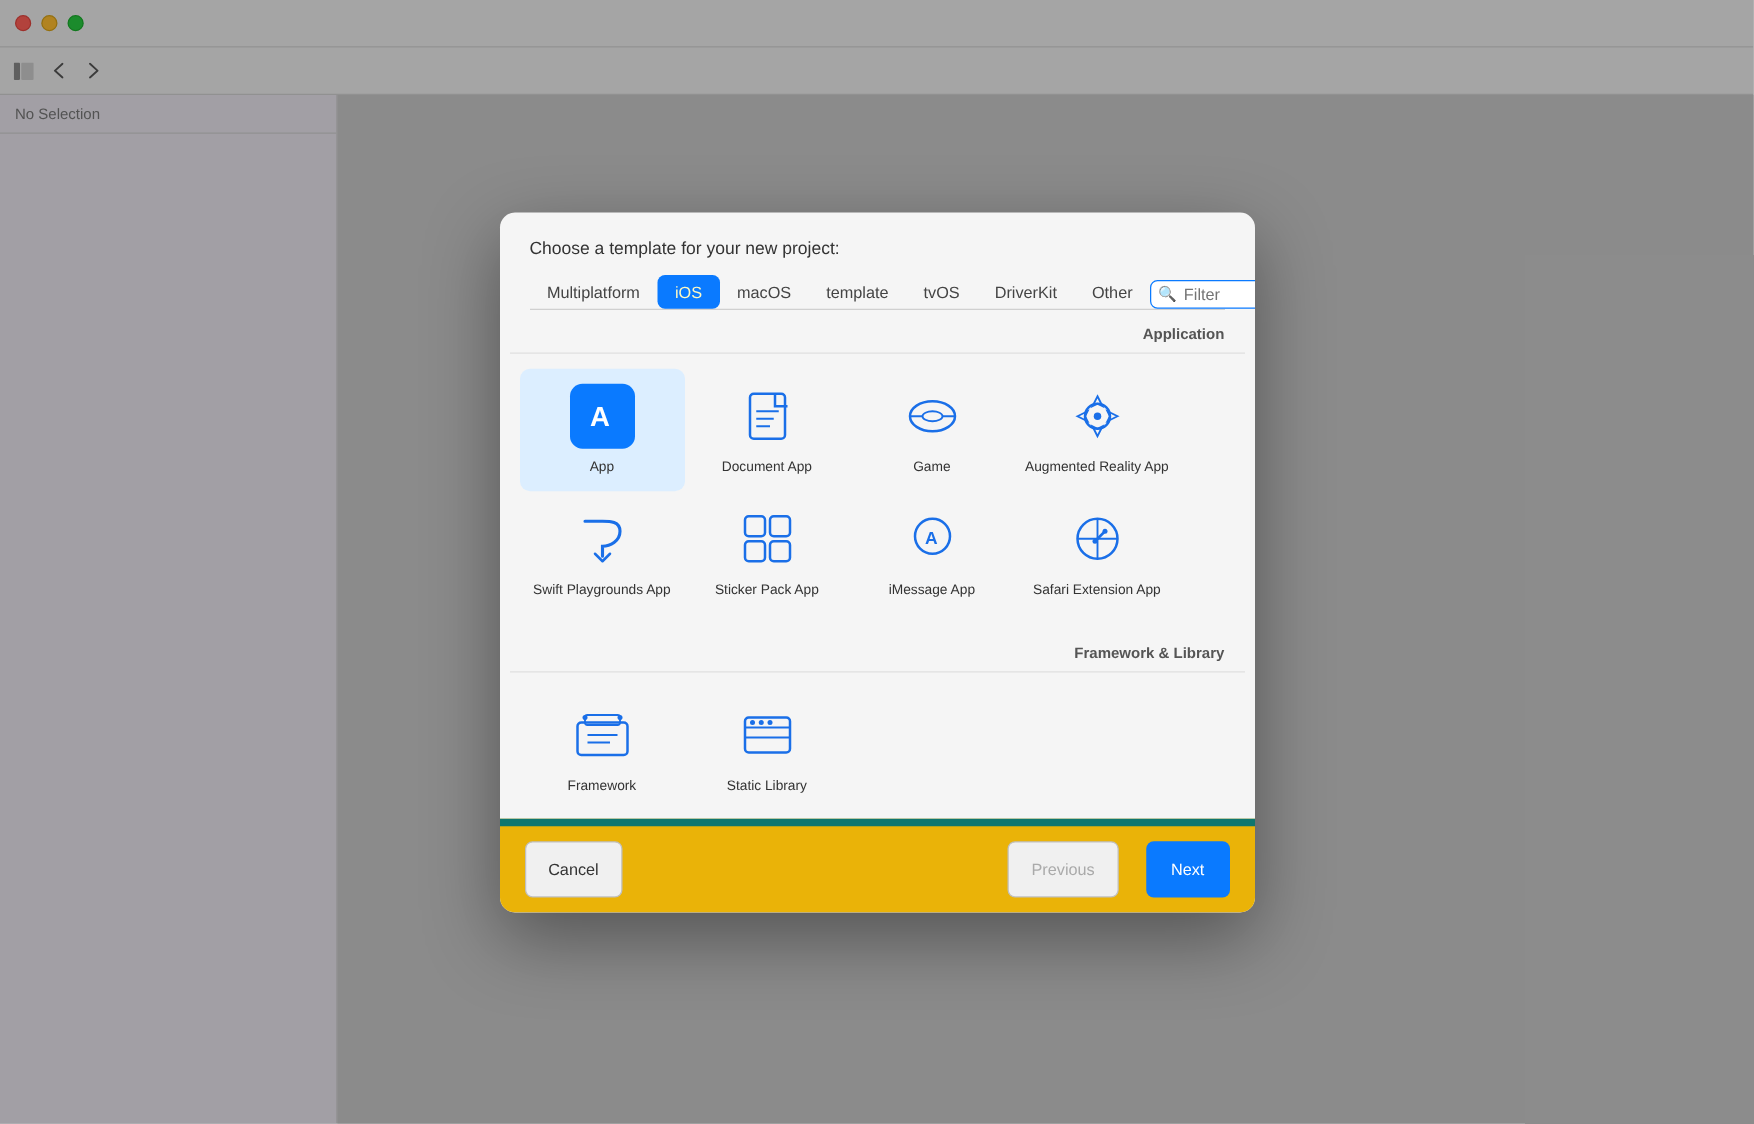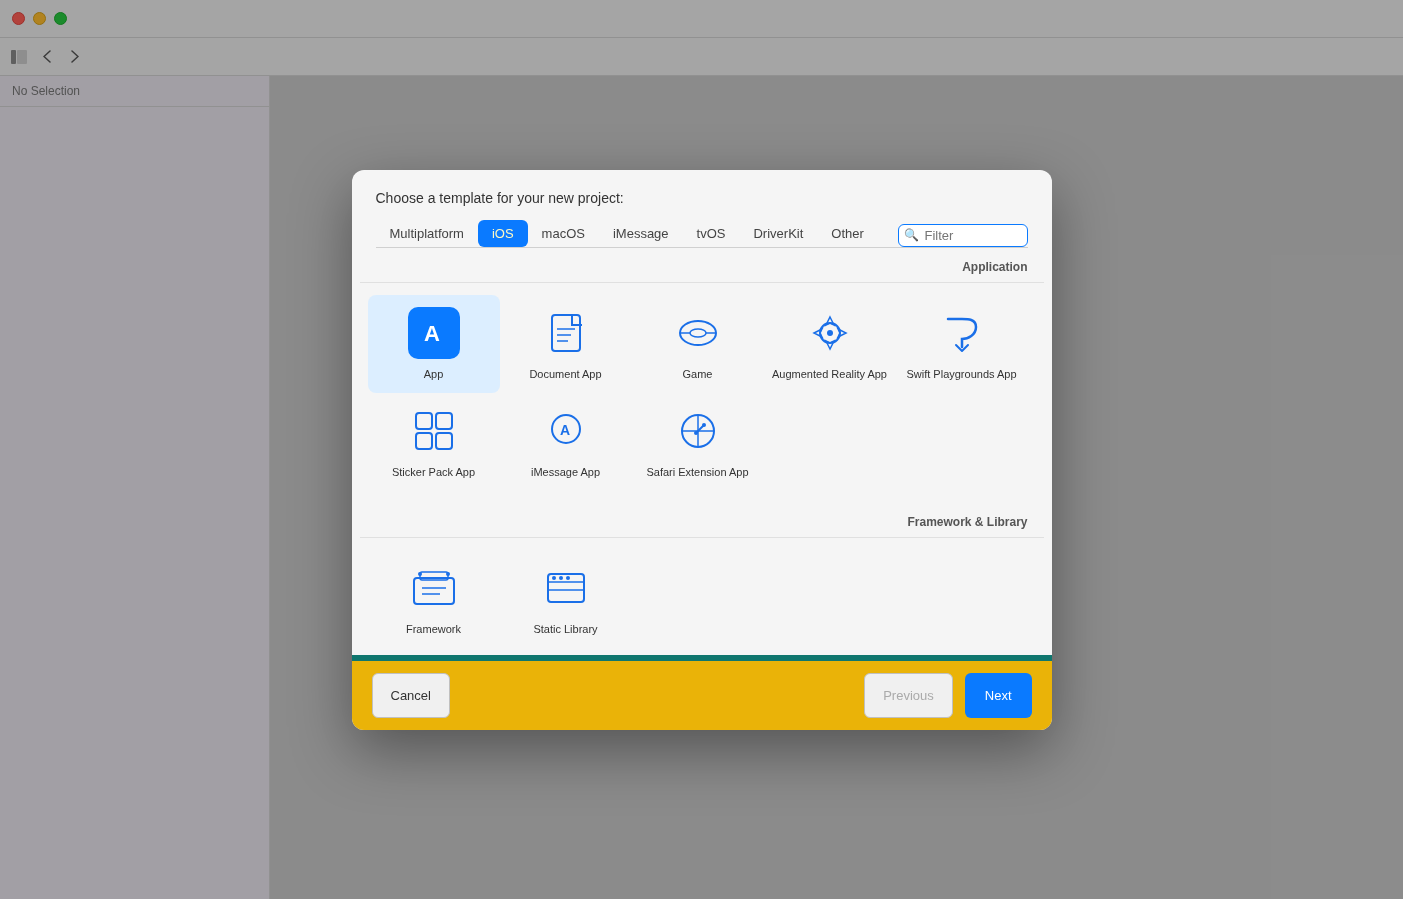--- a/index.html
+++ b/index.html
@@ -77,21 +77,21 @@
       background: rgba(0,0,0,0.3);
       display: flex;
       align-items: center;
       justify-content: center;
       z-index: 100;
     }
 
     .modal {
       background: #f5f5f5;
       border-radius: 12px;
-      width: 700px;
+      width: 604px;
       max-height: 560px;
       display: flex;
       flex-direction: column;
       box-shadow: 0 20px 60px rgba(0,0,0,0.4);
       overflow: hidden;
     }
 
     .modal-header {
       padding: 20px 24px 0;
     }
@@ -225,21 +225,21 @@
       font-size: 13px;
       border: 1px solid #c0c0c0;
       border-radius: 6px;
       background: #f0f0f0;
       cursor: pointer;
       color: #333;
     }
 
     .footer-right {
       display: flex;
-      gap: 12px;
+      gap: 22px;
       margin-left: 12px;
     }
 
     .btn-previous {
       padding: 5px 18px;
       font-size: 13px;
       border: 1px solid #c0c0c0;
       border-radius: 6px;
       background: #f0f0f0;
       cursor: pointer;
@@ -313,21 +313,21 @@
 
 <div class="modal-overlay">
   <div class="modal">
 
     <div class="modal-header">
       <div class="modal-title">Choose a template for your new project:</div>
       <div class="tabs-row">
         <div class="tab-item">Multiplatform</div>
         <div class="tab-item active">iOS</div>
         <div class="tab-item">macOS</div>
-        <div class="tab-item">iMessage</div>
+        <div class="tab-item">template</div>
         <div class="tab-item">tvOS</div>
         <div class="tab-item">DriverKit</div>
         <div class="tab-item">Other</div>
         <div class="filter-input-wrap">
           <span class="filter-icon">🔍</span>
           <input class="filter-input" type="text" placeholder="Filter" style="">
         </div>
       </div>
     </div>
 

